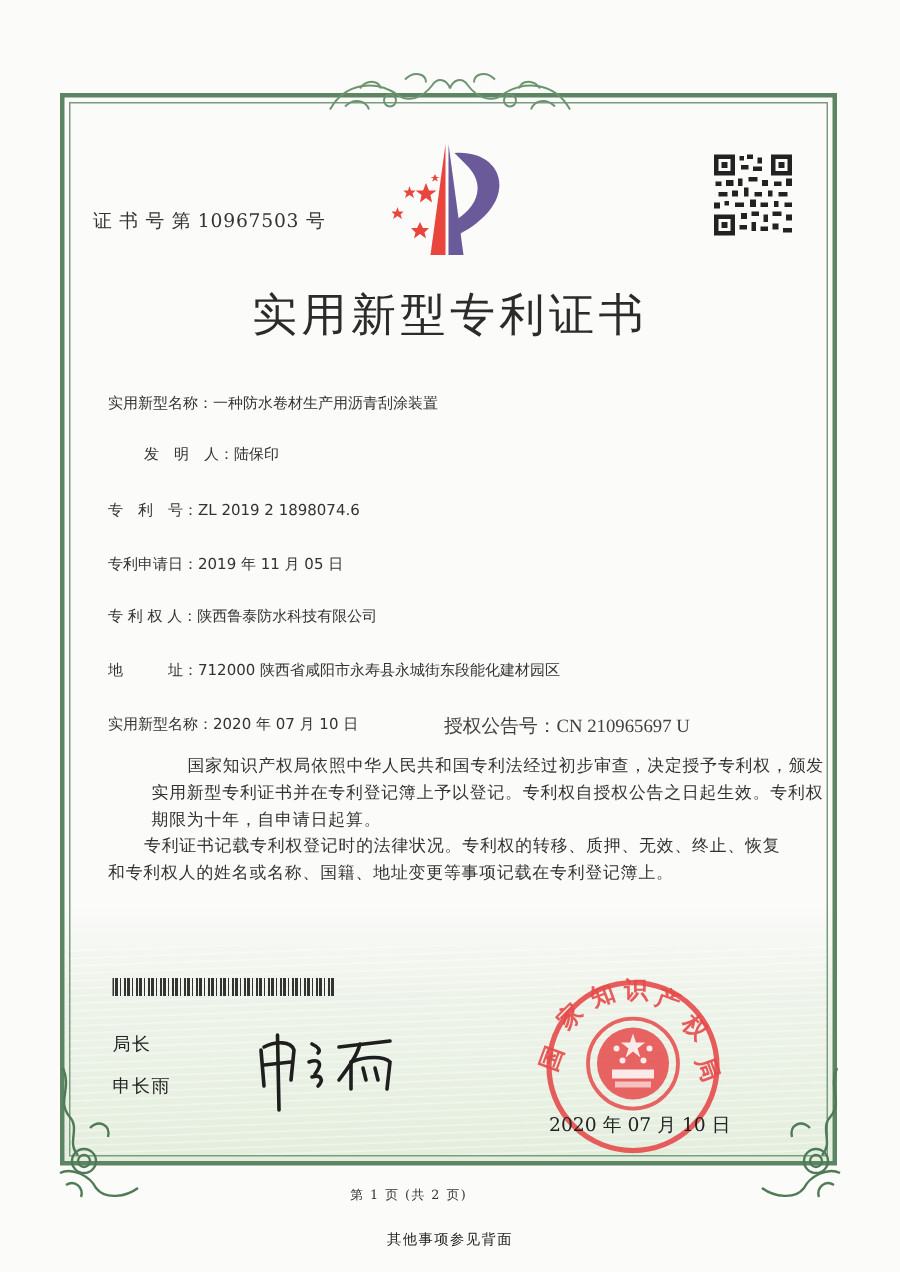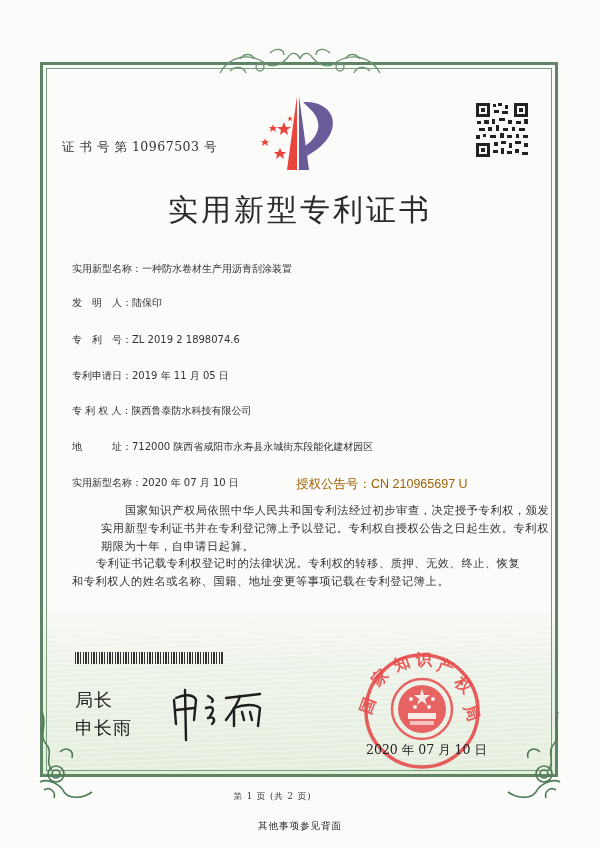--- a/index.html
+++ b/index.html
@@ -40,42 +40,42 @@
       font-size: 30px; letter-spacing: 3px; color: #2b2b2b; font-weight: normal;
     }
 
     .field {
       position: absolute; left: 72px; font-size: 10px; color: #333; white-space: nowrap;
       font-family: "DejaVu Sans", "Liberation Sans", sans-serif;
     }
     .field .label { display: inline-block; }
     .field .value { display: inline-block; }
     .f-name { top: 262px; }
-    .f-inventor { top: 296px; }
+    .f-inventor { top: 296px; margin-left: 24px; }
     .f-patentno { top: 333px; }
     .f-appdate { top: 369px; }
     .f-owner { top: 404px; }
     .f-address { top: 440px; }
     .f-grantdate { top: 476px; }
-    .f-grantno { position: absolute; left: 296px; top: 476px; font-size: 12.5px; color: #a16207; white-space: nowrap; font-family: Liberation Sans, sans-serif; }
+    .f-grantno { position: absolute; left: 296px; top: 476px; font-size: 12.5px; color: #404040; white-space: nowrap; font-family: Liberation Serif, serif; }
 
     .paragraph {
       position: absolute; left: 72px; width: 458px; font-size: 11.2px; line-height: 18px; color: #333;
       text-indent: 24px; letter-spacing: 0.6px;
     }
     .p1 { top: 502px; margin-left: 29px; }
     .p2 { top: 555px; }
 
     .barcode {
       position: absolute; left: 75px; top: 652px; width: 148px; height: 12px;
       background: repeating-linear-gradient(90deg, #333 0px, #333 1px, transparent 1px, transparent 2px, #333 2px, #333 4px, transparent 4px, transparent 5px, #333 5px, #333 6px, transparent 6px, transparent 8px);
     }
 
     .director-title, .director-name {
-      position: absolute; left: 75px; font-size: 18px; color: #222; letter-spacing: 1px;
+      position: absolute; left: 75px; font-size: 12px; color: #222; letter-spacing: 1px;
       font-family: "DejaVu Sans", "Liberation Sans", sans-serif;
     }
     .director-title { top: 688px; }
     .director-name { top: 716px; }
     .signature { position: absolute; left: 168px; top: 686px; width: 100px; height: 56px; }
 
     .seal { position: absolute; left: 348px; top: 645px; width: 148px; height: 124px; }
     .seal-date {
       position: absolute; left: 366px; top: 742px; font-size: 12.5px; color: #222;
     }

